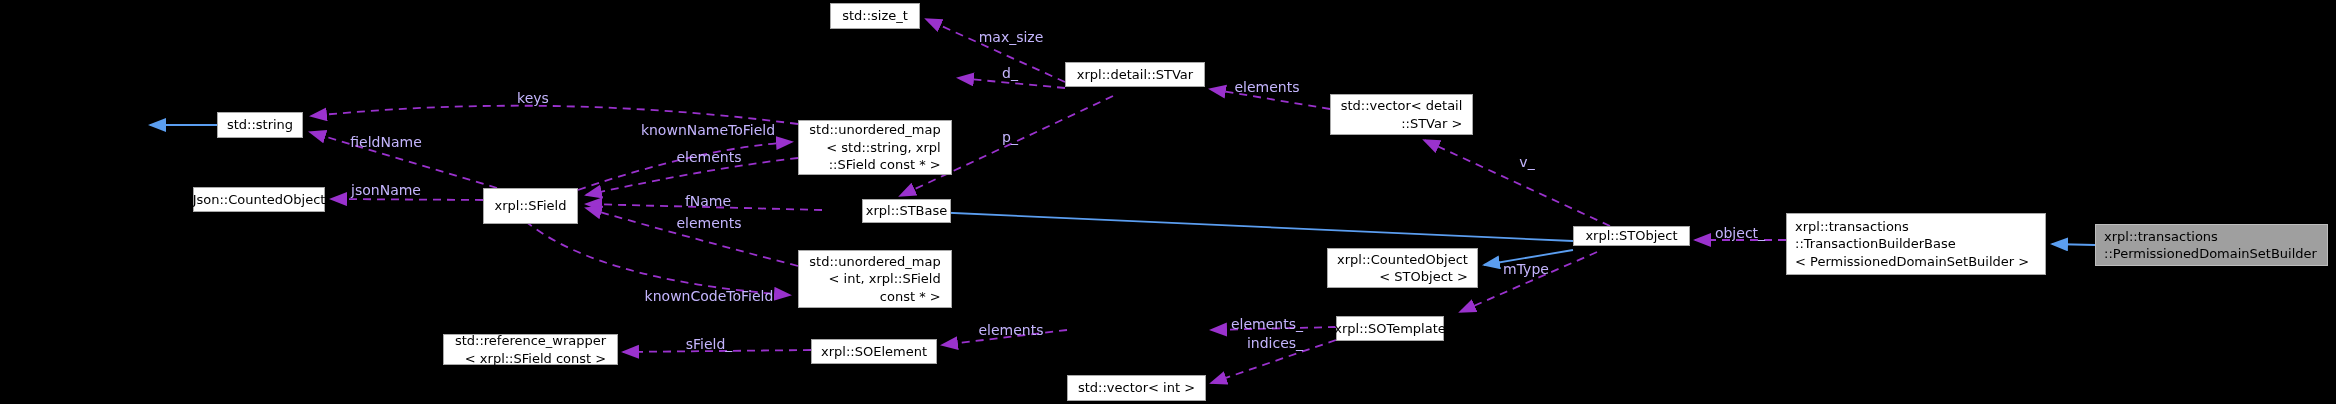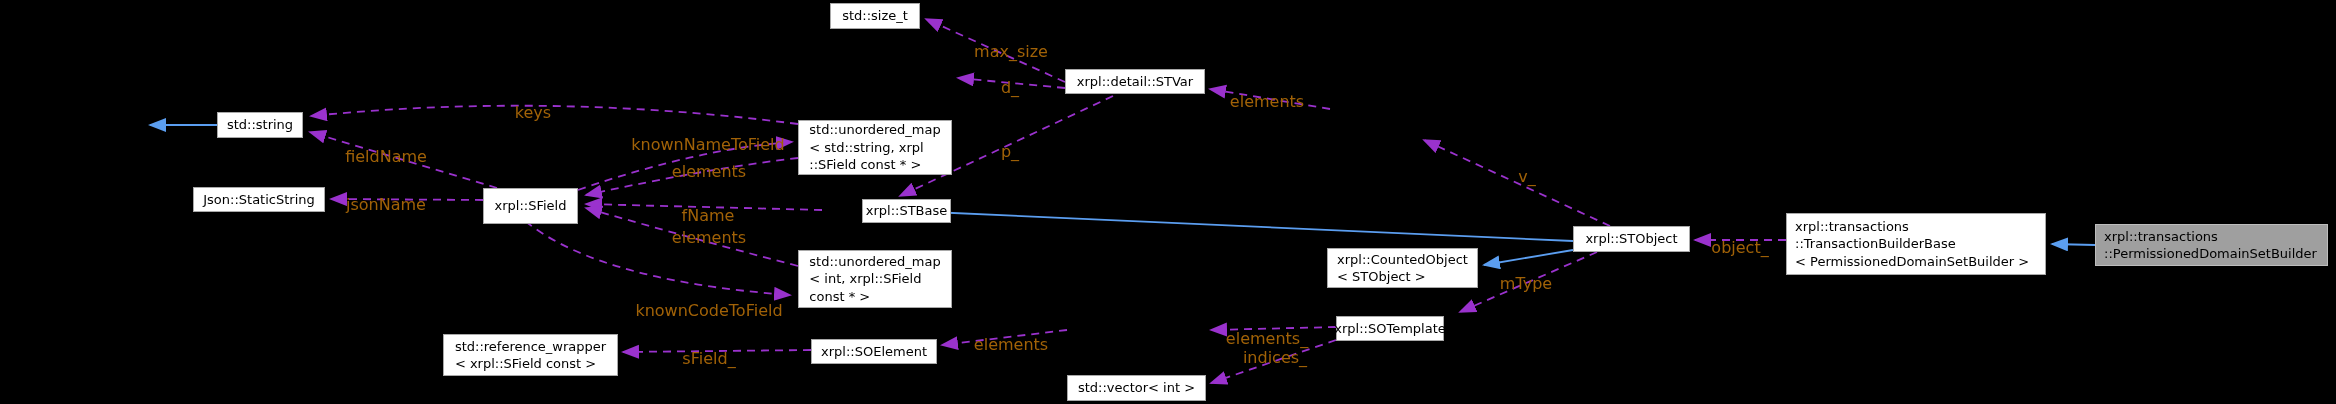--- a/index.html
+++ b/index.html
@@ -5,29 +5,29 @@
   html,body{margin:0;padding:0;background:#000;}
   #canvas{
     position:relative;width:2336px;height:404px;background:#000;overflow:hidden;
     font-family:"DejaVu Sans","Liberation Sans",sans-serif;
   }
   svg.edges{position:absolute;left:0;top:0;width:2336px;height:404px;}
   .usage{stroke:#9a32cd;stroke-width:1.8;fill:none;stroke-dasharray:8 6;}
   .inherit{stroke:#5b9ef0;stroke-width:1.8;fill:none;}
   .node{
     position:absolute;background:#fff;border:1.5px solid #a9a9a9;color:#000;
-    display:flex;align-items:center;justify-content:center;text-align:left;
+    display:flex;align-items:center;justify-content:center;text-align:right;
     font-size:13px;line-height:17.5px;white-space:pre-line;box-sizing:border-box;
     cursor:pointer;
   }
   .node.hl{background:#9f9f9f;border-color:#bdbdbd;}
   .node.align-left{justify-content:flex-start;text-align:left;padding-left:8px;}
   .elabel{
-    position:absolute;transform:translate(-50%,-50%);color:#a16207;
-    font-size:16px;white-space:nowrap;pointer-events:none;margin-top:14px;
+    position:absolute;transform:translate(-50%,-50%);color:#c4b5fd;
+    font-size:14px;white-space:nowrap;pointer-events:none;
   }
 </style>
 </head>
 <body>
 
 <div id="canvas">
 
   <svg class="edges" viewBox="0 0 2336 404">
     <defs>
       <marker id="arrow-p" markerUnits="userSpaceOnUse" markerWidth="20" markerHeight="16" refX="16" refY="7" orient="auto">
@@ -58,35 +58,37 @@
     <path class="usage" d="M1610,226 L1424,140" marker-end="url(#arrow-p)"></path>
     <path class="usage" d="M1597,252 L1460,312" marker-end="url(#arrow-p)"></path>
     <path class="usage" d="M1786,240 L1695,240" marker-end="url(#arrow-p)"></path>
     <path class="usage" d="M1336,327 L1211,330" marker-end="url(#arrow-p)"></path>
     <path class="usage" d="M1336,340 L1211,383" marker-end="url(#arrow-p)"></path>
     <path class="usage" d="M1067,330 L942,345" marker-end="url(#arrow-p)"></path>
     <path class="usage" d="M811,350 L623,352" marker-end="url(#arrow-p)"></path>
   </svg>
 
   <div class="node" style="left:830px;top:3px;width:90px;height:26px">std::size_t</div>
-  <div class="node" style="left:1065px;top:69px;width:140px;height:25px">xrpl::detail::STVar</div>
+  <div class="node" style="left:1065px;top:62px;width:140px;height:25px">xrpl::detail::STVar</div>
+  <div class="node" style="left:1330px;top:94px;width:143px;height:41px">std::vector&lt; detail
+::STVar &gt;</div>
   <div class="node" style="left:217px;top:112px;width:86px;height:26px">std::string</div>
   <div class="node" style="left:798px;top:120px;width:154px;height:55px">std::unordered_map
 &lt; std::string, xrpl
 ::SField const * &gt;</div>
-  <div class="node" style="left:193px;top:187px;width:132px;height:25px">Json::StaticString</div>
+  <div class="node" style="left:193px;top:187px;width:132px;height:25px">Json::CountedObject</div>
   <div class="node" style="left:483px;top:188px;width:95px;height:36px">xrpl::SField</div>
   <div class="node" style="left:862px;top:199px;width:89px;height:24px">xrpl::STBase</div>
   <div class="node" style="left:798px;top:250px;width:154px;height:58px">std::unordered_map
 &lt; int, xrpl::SField
 const * &gt;</div>
-  <div class="node" style="left:1573px;top:226px;width:117px;height:26px">xrpl::STObject</div>
+  <div class="node" style="left:1573px;top:226px;width:117px;height:20px">xrpl::STObject</div>
   <div class="node" style="left:1327px;top:248px;width:151px;height:40px">xrpl::CountedObject
 &lt; STObject &gt;</div>
-  <div class="node" style="left:443px;top:334px;width:175px;height:42px">std::reference_wrapper
+  <div class="node" style="left:443px;top:334px;width:175px;height:31px">std::reference_wrapper
 &lt; xrpl::SField const &gt;</div>
   <div class="node" style="left:811px;top:339px;width:126px;height:25px">xrpl::SOElement</div>
   <div class="node" style="left:1336px;top:316px;width:108px;height:25px">xrpl::SOTemplate</div>
   <div class="node" style="left:1067px;top:375px;width:139px;height:26px">std::vector&lt; int &gt;</div>
   <div class="node align-left" style="left:1786px;top:213px;width:260px;height:62px">xrpl::transactions
 ::TransactionBuilderBase
 &lt; PermissionedDomainSetBuilder &gt;</div>
   <div class="node align-left hl" style="left:2095px;top:224px;width:233px;height:42px">xrpl::transactions
 ::PermissionedDomainSetBuilder</div>
 

